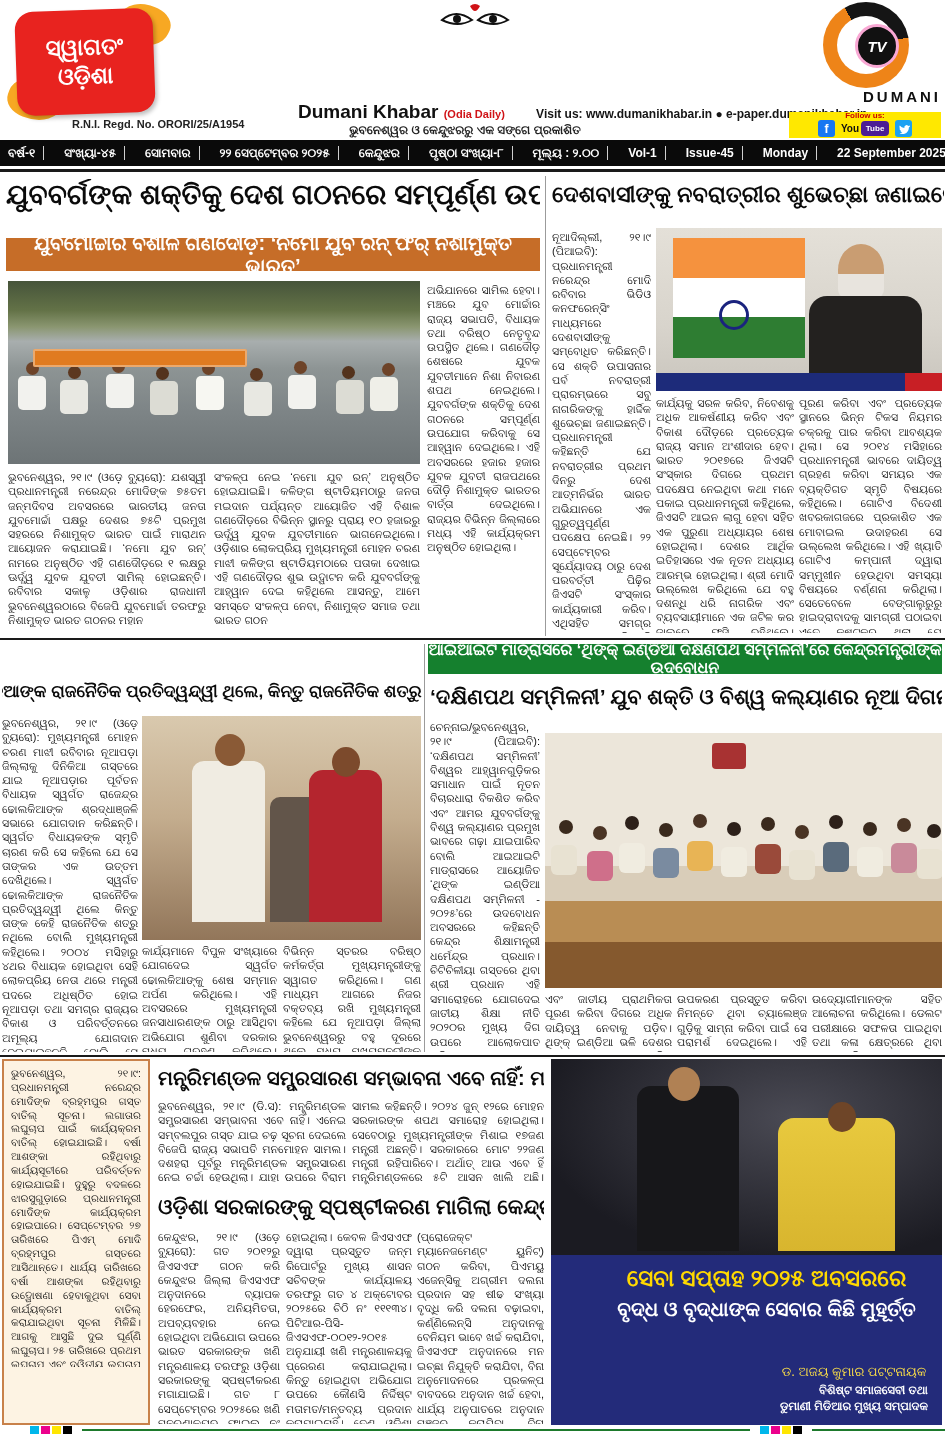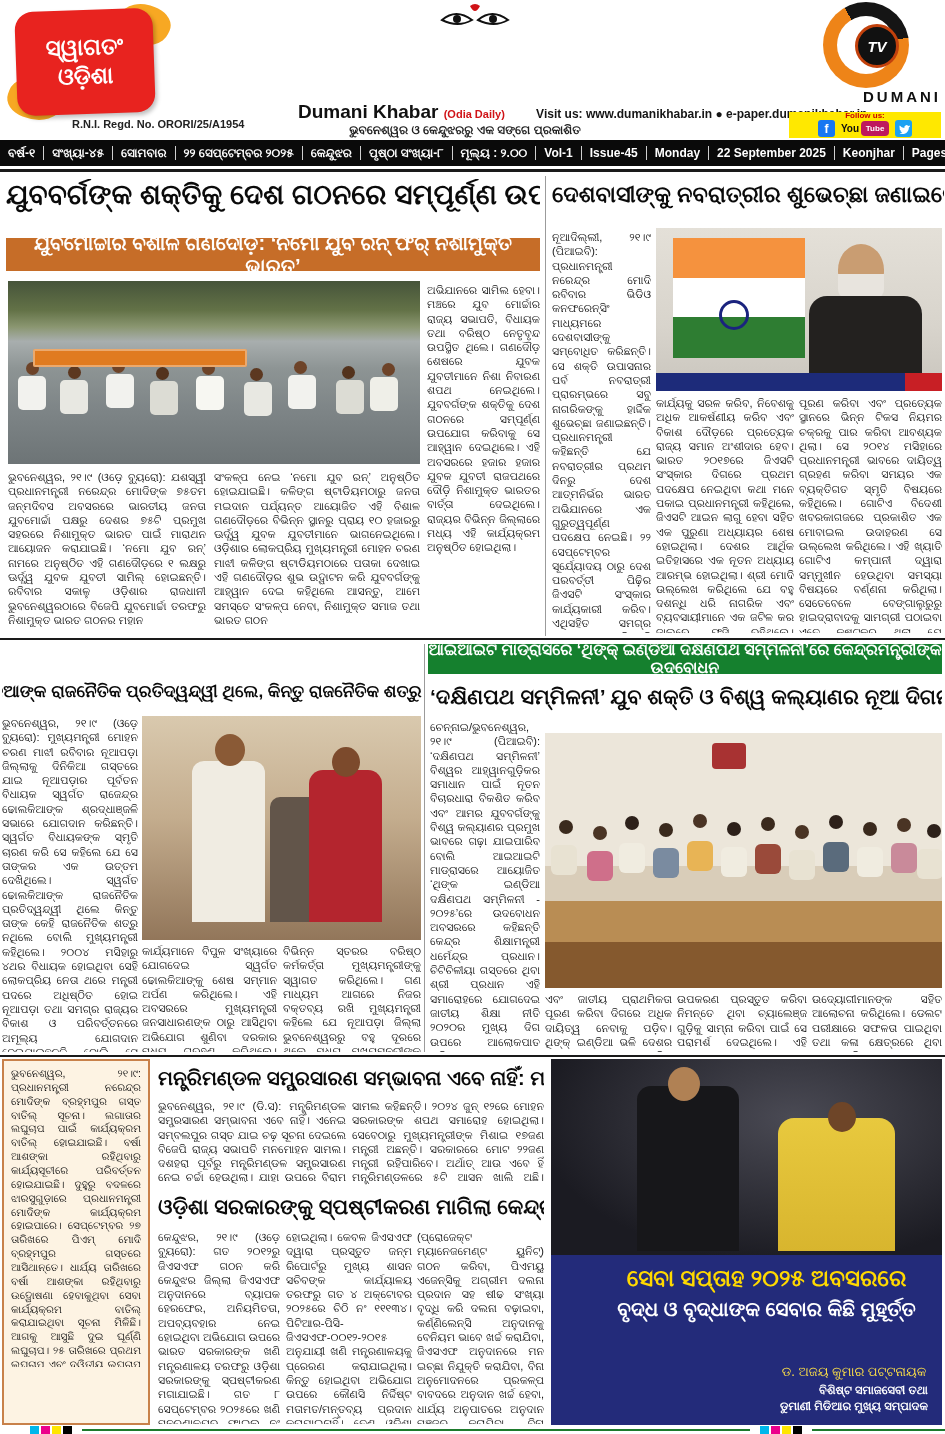--- a/index.html
+++ b/index.html
@@ -19,37 +19,37 @@
   .mast-tag{font-size:11px;color:#d01216;font-weight:bold;}
   .visit{font-size:12px;font-weight:bold;color:#151515;margin-left:26px;}
   .published{left:300px;top:123px;width:330px;text-align:center;font-size:12px;font-weight:bold;color:#222;}
   
   .logo-wrap{right:4px;top:2px;width:152px;height:136px;z-index:3;}
   .dring{position:absolute;left:34px;top:0px;width:86px;height:86px;border-radius:50%;
          background:conic-gradient(from -30deg,#151515 0 110deg,#ee8418 110deg 360deg);}
   .dhole{position:absolute;inset:14px;background:#fff;border-radius:50%;}
   .tvcirc{position:absolute;left:66px;top:22px;width:38px;height:38px;border-radius:50%;background:#111;
           color:#fff;display:flex;align-items:center;justify-content:center;font-weight:800;font-size:15px;
-          font-style:italic;border:3px solid #c2410c;}
+          font-style:italic;border:3px solid #f9a8d4;}
   .dumani-txt{position:absolute;left:0;top:86px;width:152px;text-align:right;font-weight:800;
               font-size:15px;letter-spacing:3px;color:#101010;}
   .follow-bar{position:absolute;left:0;top:110px;width:152px;height:26px;background:#ffe800;
               display:flex;align-items:center;justify-content:center;gap:6px;}
   .follow-lbl{position:absolute;left:0;top:-1px;width:152px;text-align:center;font-size:8px;font-weight:bold;color:#c00;}
   .fbicon{width:17px;height:17px;background:#1877f2;border-radius:3px;color:#fff;font-weight:800;
           display:flex;align-items:center;justify-content:center;font-size:12px;margin-top:7px;}
   .ytwrap{display:flex;align-items:center;gap:2px;margin-top:7px;}
   .ytyou{font-size:10px;font-weight:800;color:#111;}
-  .yttube{width:28px;height:15px;background:#be185d;border-radius:4px;color:#fff;font-size:8px;font-weight:800;
+  .yttube{width:28px;height:15px;background:#4c1d95;border-radius:4px;color:#fff;font-size:8px;font-weight:800;
           display:flex;align-items:center;justify-content:center;}
   .twicon{width:17px;height:17px;background:#1da1f2;border-radius:3px;margin-top:7px;
           display:flex;align-items:center;justify-content:center;}
   
   .datebar{left:0;top:140px;width:945px;height:26px;background:#0a0a0a;color:#fff;display:flex;
-           align-items:center;font-size:12px;font-weight:bold;overflow:hidden;}
+           align-items:center;font-size:12px;font-weight:bold;overflow:hidden;gap:12px;}
   .datebar span{padding:0 8px;border-right:1px solid #cfcfcf;white-space:nowrap;}
   .datebar span:last-child{border-right:none;}
   .rule-h{background:#1a1a1a;}
   .rule-v{background:#9b9b9b;}
   
   .hl{font-weight:800;color:#0a0a0a;line-height:1.12;}
   .kicker-orange{background:#c66d28;color:#fff;font-weight:700;text-align:center;display:flex;
                  align-items:center;justify-content:center;}
   .kicker-green{background:#15802e;color:#fff;font-weight:700;text-align:center;display:flex;
                 align-items:center;justify-content:center;font-size:16px;}

